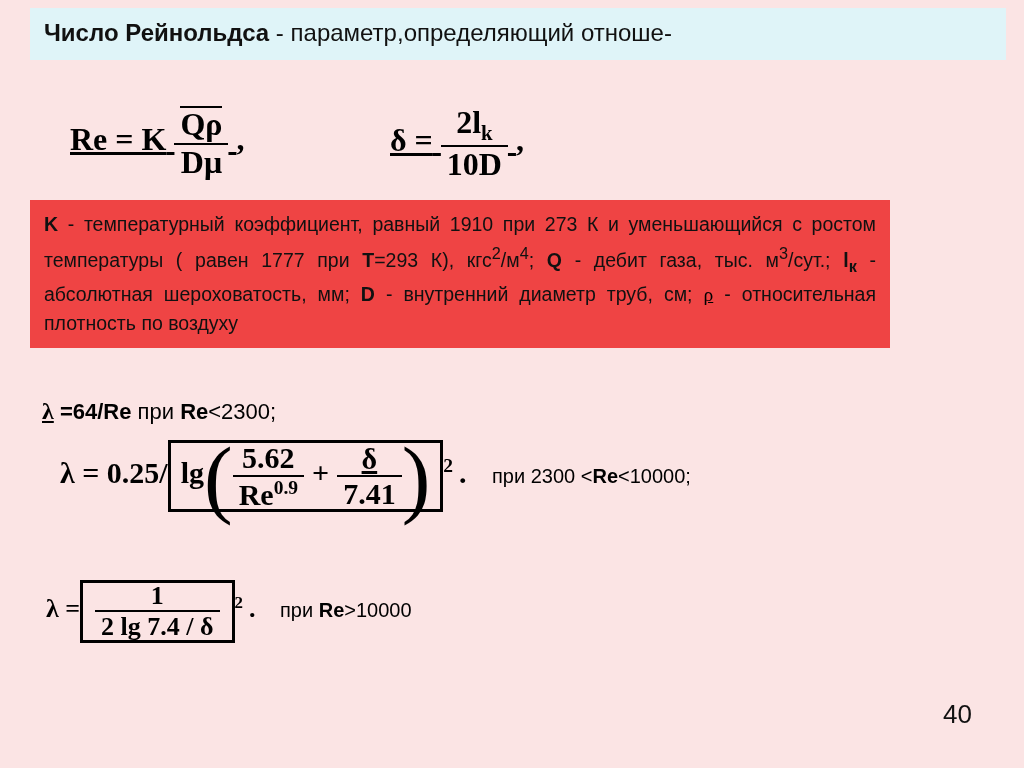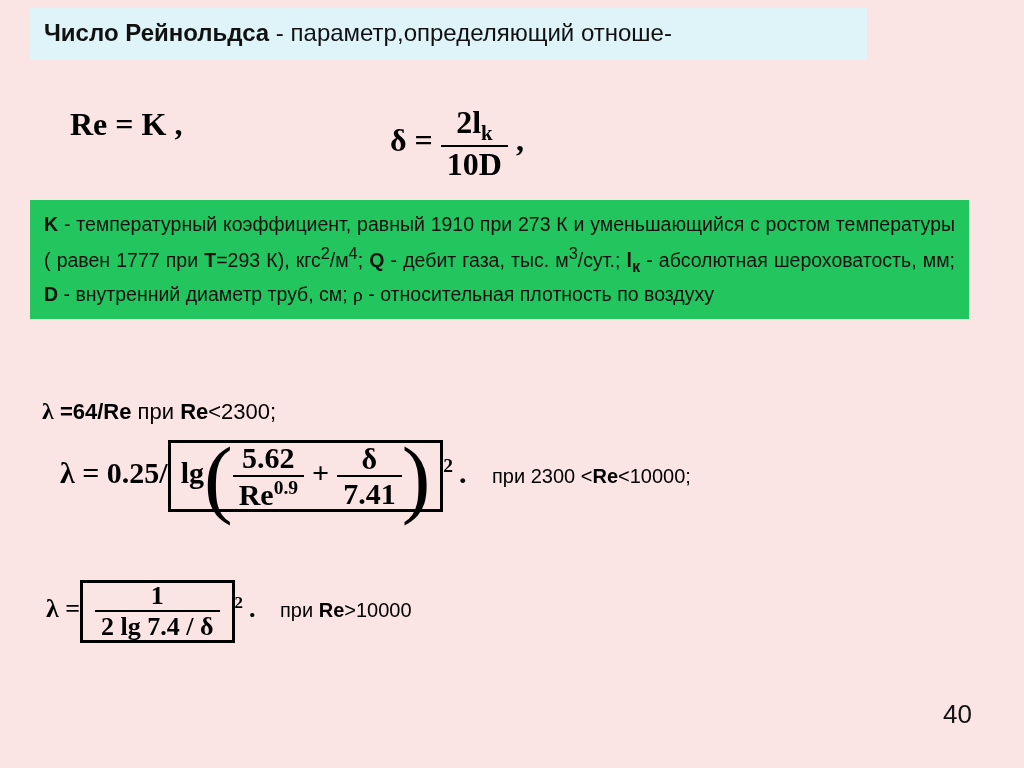--- a/index.html
+++ b/index.html
@@ -14,21 +14,21 @@
     color: #000;
     overflow: hidden;
     position: relative;
   }
 
   
   .title-band {
     position: absolute;
     left: 30px;
     top: 8px;
-    width: 837px;
+    width: 976px;
     background: #dff4f8;
     padding: 10px 14px 12px 14px;
     box-sizing: border-box;
   }
   .title-line {
     font-size: 24px;
     line-height: 30px;
     color: #111;
   }
   .title-line b { font-weight: bold; }
@@ -37,20 +37,21 @@
   .formula-row {
     position: absolute;
     left: 60px;
     top: 100px;
     width: 900px;
     height: 90px;
   }
   .math {
     font-family: "Liberation Serif", serif;
     color: #000;
+    text-decoration: underline;
   }
   .frac {
     display: inline-block;
     vertical-align: middle;
     text-align: center;
     line-height: 1.05;
   }
   .frac .num {
     display: block;
     padding: 0 6px 1px 6px;
@@ -81,22 +82,22 @@
     line-height: 1;
   }
   .sub { font-size: 0.65em; vertical-align: sub; }
   .sup { font-size: 0.65em; vertical-align: super; }
 
   
   .desc-band {
     position: absolute;
     left: 30px;
     top: 200px;
-    width: 939px;
-    background: #22c55e;
+    width: 860px;
+    background: #ef4444;
     padding: 10px 14px 10px 14px;
     box-sizing: border-box;
   }
   .desc-text {
     font-size: 19.5px;
     line-height: 29px;
     text-align: justify;
     color: #111;
   }
   .desc-text b { font-weight: bold; }
@@ -179,20 +180,24 @@
 <div class="title-band">
   <div class="title-line">
     <b>Число Рейнольдса</b><span> - параметр,определяющий отноше-</span>
   </div>
 </div>
 
 <div class="formula-row">
 
   <div class="eq1 math">
     <span>Re = K</span>
+    <span class="frac">
+      <span class="num"><span class="ovl">Qρ</span></span>
+      <span class="den">Dμ</span>
+    </span>
     <span>,</span>
   </div>
 
   <div class="eq2 math">
     <span>δ =</span>
     <span class="frac">
       <span class="num"><span>2l</span><span class="sub">k</span></span>
       <span class="den">10D</span>
     </span>
     <span>,</span>

